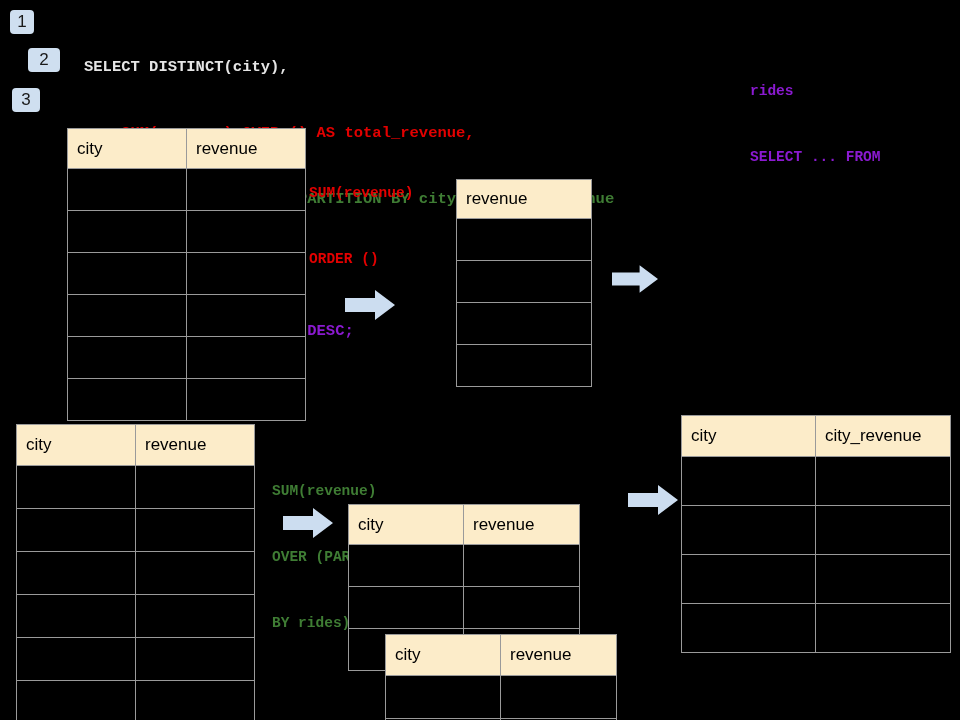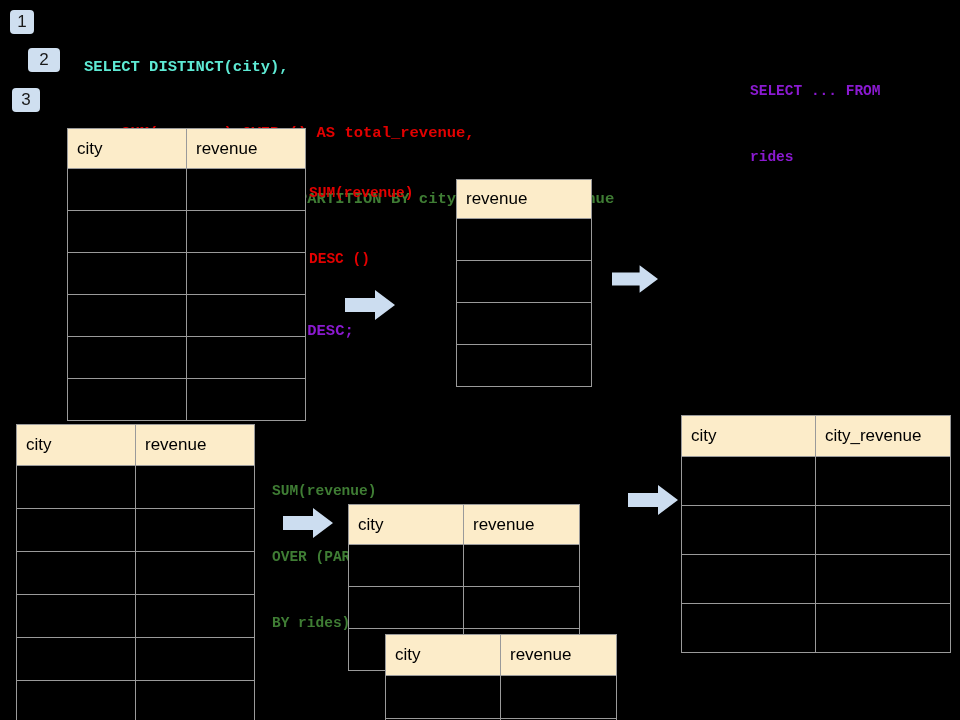--- a/index.html
+++ b/index.html
@@ -84,35 +84,35 @@
   }
 </style>
 </head>
 <body>
 
 <div class="badge badge-1" style="left:10px; top:10px;">1</div>
 <div class="badge badge-2" style="left:28px; top:48px;">2</div>
 <div class="badge badge-3" style="left:12px; top:88px;">3</div>
 
 <div class="sql" style="left:84px; top:12px;">
-  <div class="sql-line" style="color:#5eead4;">SELECT DISTINCT(city),</div>
+  <div class="sql-line" style="color:#e5e5e5;">SELECT DISTINCT(city),</div>
   <div class="sql-line" style="color:#e30000;">    SUM(revenue) OVER () AS total_revenue,</div>
   <div class="sql-line" style="color:#3f7d34;">    SUM(revenue) OVER (PARTITION BY city) as city_revenue</div>
   <div class="sql-line" style="color:#8b1ad1;">  FROM rides</div>
   <div class="sql-line" style="color:#8b1ad1;">  ORDER by city_revenue DESC;</div>
 </div>
 
 <div class="annot" style="left:750px; top:36px; color:#8b1ad1;">
+  <div>rides</div>
   <div>SELECT ... FROM</div>
-  <div>rides</div>
 </div>
 
 <div class="annot" style="left:309px; top:138px; color:#e30000;">
   <div>SUM(revenue)</div>
-  <div>DESC ()</div>
+  <div>ORDER ()</div>
 </div>
 
 <div class="annot" style="left:272px; top:436px; color:#3f7d34;">
   <div>SUM(revenue)</div>
   <div>OVER (PARTITION</div>
   <div>BY rides)</div>
 </div>
 
 <table class="tbl" id="tbl-rides-top" style="left:67px; top:128px; width:238px;">
   <colgroup>

